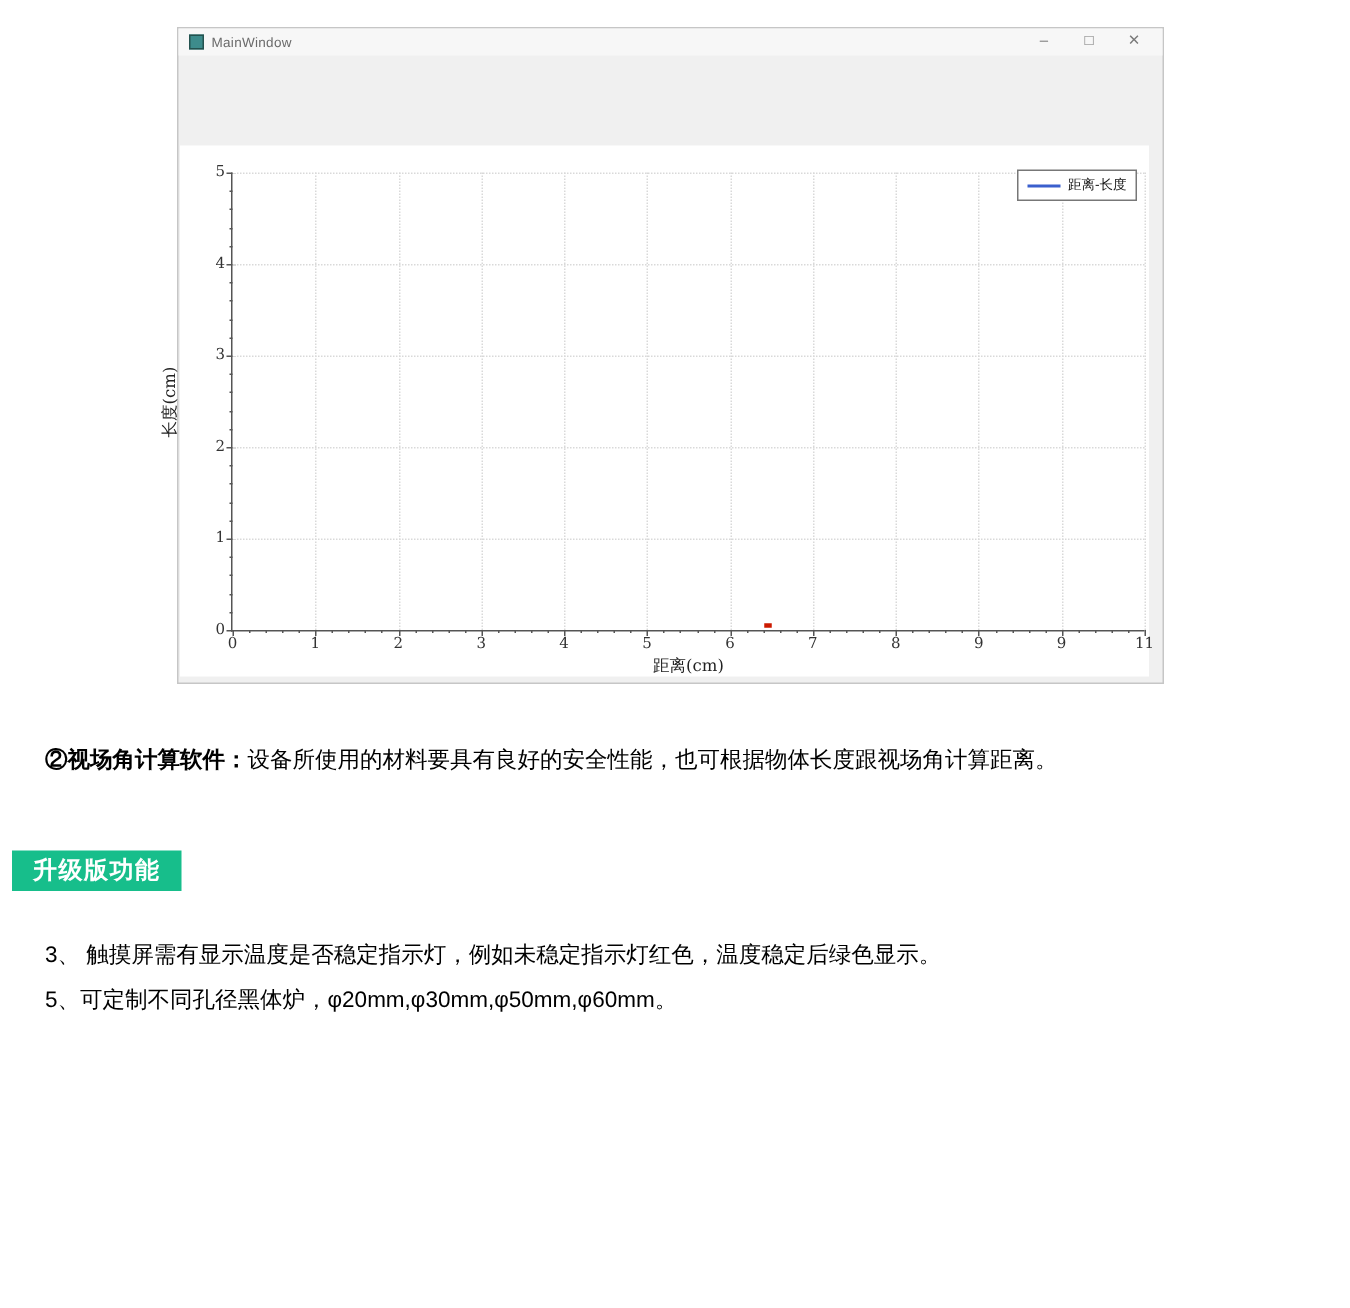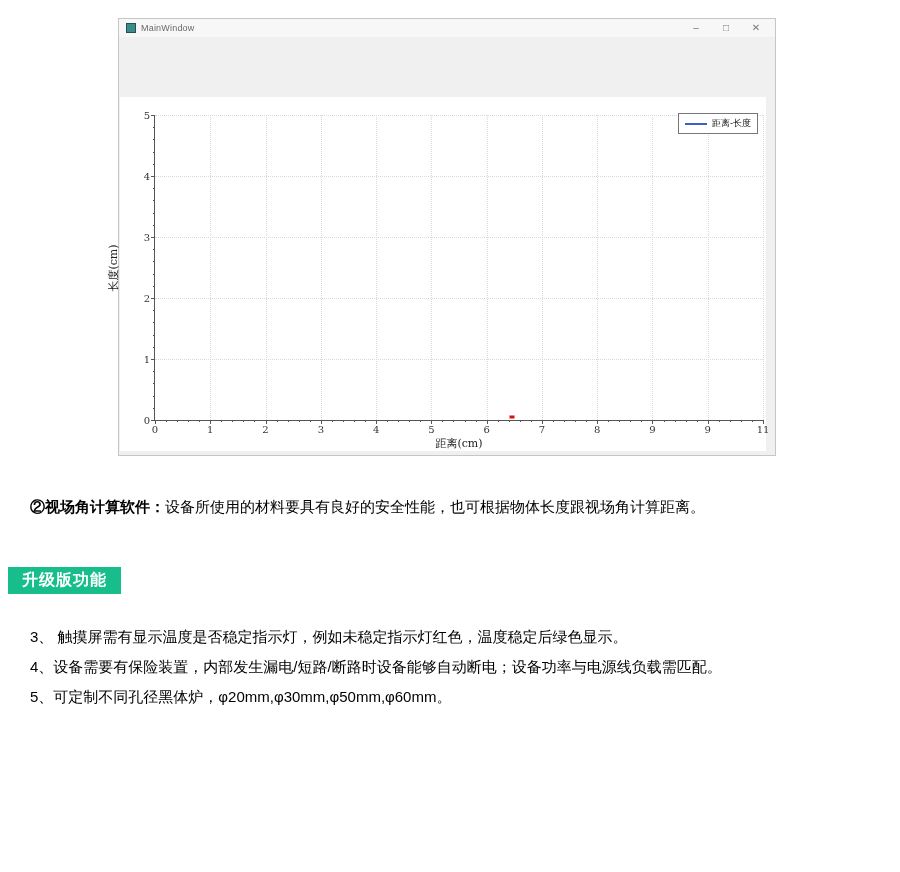--- a/index.html
+++ b/index.html
@@ -206,17 +206,16 @@
       </div>
     </div>
   </div>
 
   <p class="desc"><b>②视场角计算软件：</b><span>设备所使用的材料要具有良好的安全性能，也可根据物体长度跟视场角计算距离。</span></p>
 
   <div class="badge">升级版功能</div>
 
   <div class="features">
       <p>3、 触摸屏需有显示温度是否稳定指示灯，例如未稳定指示灯红色，温度稳定后绿色显示。</p>
-      <p>4、设备需要有保险装置，内部发生漏电/短路/断路时设备能够自动断电；设备功率与电源线负载需匹配。</p>
       <p>5、可定制不同孔径黑体炉，φ20mm,φ30mm,φ50mm,φ60mm。</p>
     </div>
 
 </div>
 
 </body></html>

